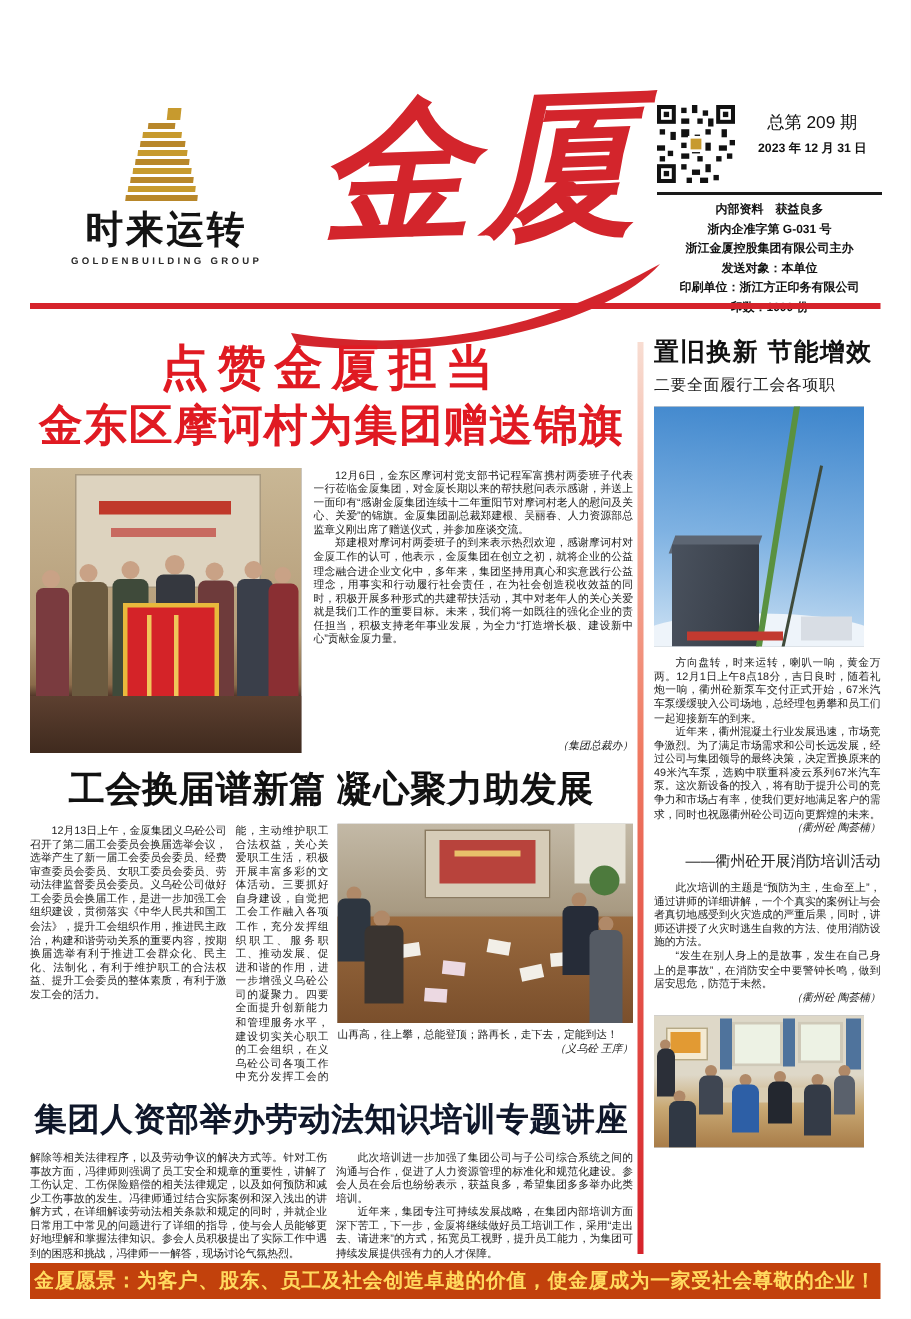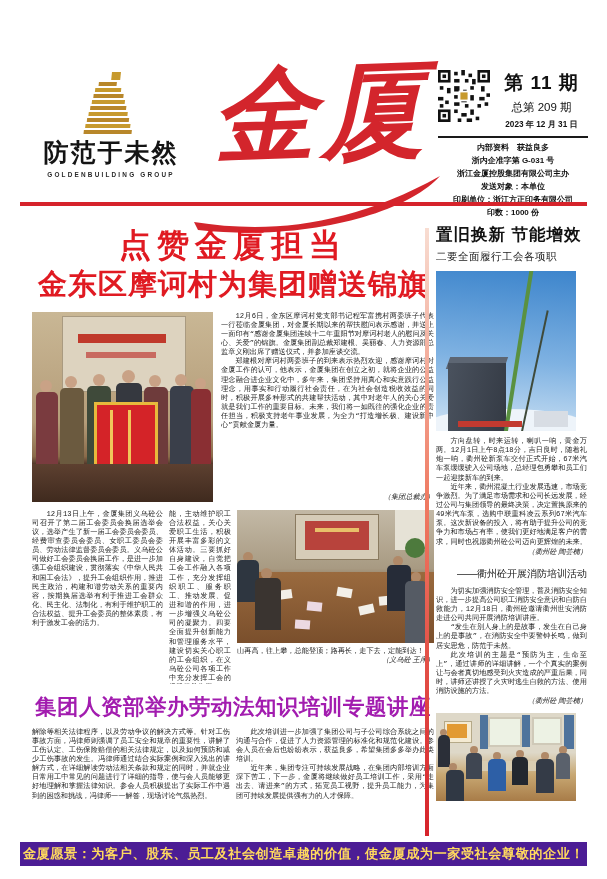--- a/index.html
+++ b/index.html
@@ -21,32 +21,32 @@
   .qr{width:52px;height:52px;flex:0 0 auto;}
   .issue-nums{flex:1;text-align:center;padding-left:5px;}
   .issue-no{font-size:19px;font-weight:bold;letter-spacing:1px;}
   .issue-total{font-size:11.5px;margin-top:4px;}
   .issue-date{font-size:8.2px;font-weight:bold;margin-top:4px;}
   .issue-hr{border:0;border-top:2px solid #1a1a1a;margin:6px 0 4px 0;}
   .issue-lines{font-size:8px;font-weight:bold;line-height:1.62;text-align:center;}
   .red-rule{position:absolute;left:20px;top:202px;width:567px;height:4px;background:#d6232b;}
 
   
-  .main-col{position:absolute;left:32px;top:222px;width:402px;height:618px;overflow:hidden;}
+  .main-col{position:absolute;left:20px;top:222px;width:402px;height:618px;overflow:hidden;}
   .v-divider{position:absolute;left:425px;top:228px;width:4px;height:608px;
     background:linear-gradient(180deg,#f8ddd2 0%,#ef7a62 45%,#d6232b 100%);}
   .side-col{position:absolute;left:436px;top:224px;width:151px;height:616px;overflow:hidden;}
 
   
   .hl-red{color:#e01a22;font-weight:bold;text-align:center;}
   .hl-red .l1{font-size:32px;letter-spacing:6px;line-height:1.12;}
   .hl-red .l2{font-size:29px;letter-spacing:1px;line-height:1.2;margin-top:3px;}
   .hl-black{color:#111;font-weight:bold;text-align:center;font-size:24px;letter-spacing:0.5px;}
-  .hl-black3{color:#a21caf;font-weight:bold;text-align:center;font-size:21.5px;letter-spacing:0.5px;}
-  .body-text{font-family:Liberation Mono, monospace;font-size:7.2px;line-height:1.27;color:#1c1c1c;text-align:justify;}
+  .hl-black3{color:#0f172a;font-weight:bold;text-align:center;font-size:21.5px;letter-spacing:0.5px;}
+  .body-text{font-family:Liberation Sans, sans-serif;font-size:7.2px;line-height:1.27;color:#1c1c1c;text-align:justify;}
   .body-text p{margin:0;text-indent:2em;}
   .sig{font-family:"Liberation Serif",serif;font-style:italic;font-size:7.2px;color:#1c1c1c;text-align:right;}
 
   .a1-body{display:flex;margin-top:10px;height:190px;}
   .a1-text{flex:1;padding-left:8px;display:flex;flex-direction:column;}
   .a1-paras{flex:1;overflow:hidden;}
   .a2{margin-top:8px;}
   .a2-body{display:flex;margin-top:7px;height:174px;gap:6px;overflow:hidden;}
   .a2-c1{width:131px;overflow:hidden;}
   .a2-c2{width:62px;overflow:hidden;}
@@ -65,21 +65,21 @@
   .r2-sub{font-size:10px;color:#222;text-align:right;margin-top:3px;}
   .side-text{margin-top:6px;}
 
   
   .ph{position:relative;overflow:hidden;background:#999;flex:0 0 auto;}
   .ph i{position:absolute;display:block;}
   .head{border-radius:50%;background:#c9a286;}
   .figv{border-radius:5px 5px 0 0;}
 
   
-  .banner{position:absolute;left:20px;top:842px;width:567px;height:24px;background:#4c1d95;
+  .banner{position:absolute;left:20px;top:842px;width:567px;height:24px;background:#c2410c;
     color:#ffd95e;font-size:13.2px;font-weight:bold;line-height:24px;text-align:center;letter-spacing:0.5px;}
 </style>
 </head>
 <body>
 
 <div class="page">
 
   <div class="logo-block">
     <svg class="logo-svg" width="58" height="62" viewBox="0 0 58 62">
       <g transform="skewX(-6)">
@@ -88,21 +88,21 @@
         <rect x="15" y="16" width="26" height="4" fill="#c79a2e"></rect>
         <rect x="14" y="22" width="30" height="4" fill="#b8872a"></rect>
         <rect x="13" y="28" width="33" height="4" fill="#c79a2e"></rect>
         <rect x="12" y="34" width="36" height="4" fill="#b8872a"></rect>
         <rect x="11" y="40" width="39" height="4" fill="#c79a2e"></rect>
         <rect x="10" y="46" width="42" height="4" fill="#b8872a"></rect>
         <rect x="9" y="52" width="45" height="4" fill="#c79a2e"></rect>
         <rect x="8" y="58" width="48" height="4" fill="#b8872a"></rect>
       </g>
     </svg>
-    <div class="logo-title">防范于未然</div>
+    <div class="logo-title">时来运转</div>
     <div class="logo-sub">GOLDENBUILDING GROUP</div>
   </div>
 
   <div class="calligraphy">
     <div class="chars">金厦</div>
     <svg class="swoosh" width="262" height="70" viewBox="0 0 262 70">
       <path d="M4,52 C80,64 160,56 250,6 C218,42 120,72 8,60 Z" fill="#d3252c"></path>
     </svg>
   </div>
 
@@ -150,21 +150,20 @@
             <rect x="2.5" y="2.5" width="2" height="2" fill="#111"></rect>
           <rect x="23.5" y="1.5" width="4" height="4" fill="#fff"></rect>
             <rect x="24.5" y="2.5" width="2" height="2" fill="#111"></rect>
           <rect x="1.5" y="23.5" width="4" height="4" fill="#fff"></rect>
             <rect x="2.5" y="24.5" width="2" height="2" fill="#111"></rect>
           <rect x="11.5" y="11.5" width="6" height="6" fill="#fff"></rect>
             <rect x="12.5" y="12.5" width="4" height="4" fill="#c79a2e"></rect>
         </g>
       </svg>
       <div class="issue-nums">
-        <div class="issue-no">第 11 期</div>
         <div class="issue-total">总第 209 期</div>
         <div class="issue-date">2023 年 12 月 31 日</div>
       </div>
     </div>
     <hr class="issue-hr">
     <div class="issue-lines">
       <div>内部资料　获益良多</div>
       <div>浙内企准字第 G-031 号</div>
       <div>浙江金厦控股集团有限公司主办</div>
       <div>发送对象：本单位</div>
@@ -212,20 +211,21 @@
           <div class="a1-paras body-text">
             <p>12月6日，金东区摩诃村党支部书记程军富携村两委班子代表一行莅临金厦集团，对金厦长期以来的帮扶慰问表示感谢，并送上一面印有“感谢金厦集团连续十二年重阳节对摩诃村老人的慰问及关心、关爱”的锦旗。金厦集团副总裁郑建根、吴丽春、人力资源部总监章义刚出席了赠送仪式，并参加座谈交流。</p>
             <p>郑建根对摩诃村两委班子的到来表示热烈欢迎，感谢摩诃村对金厦工作的认可，他表示，金厦集团在创立之初，就将企业的公益理念融合进企业文化中，多年来，集团坚持用真心和实意践行公益理念，用事实和行动履行社会责任，在为社会创造税收效益的同时，积极开展多种形式的共建帮扶活动，其中对老年人的关心关爱就是我们工作的重要目标。未来，我们将一如既往的强化企业的责任担当，积极支持老年事业发展，为全力“打造增长极、建设新中心”贡献金厦力量。</p>
           </div>
           <div class="sig">（集团总裁办）</div>
         </div>
       </div>
     </div>
 
     <div class="a2">
+      <div class="hl-black">工会换届谱新篇 凝心聚力助发展</div>
       <div class="a2-body">
         <div class="a2-c1 body-text">
           <p>12月13日上午，金厦集团义乌砼公司召开了第二届工会委员会换届选举会议，选举产生了新一届工会委员会委员、经费审查委员会委员、女职工委员会委员、劳动法律监督委员会委员。义乌砼公司做好工会委员会换届工作，是进一步加强工会组织建设，贯彻落实《中华人民共和国工会法》，提升工会组织作用，推进民主政治，构建和谐劳动关系的重要内容，按期换届选举有利于推进工会群众化、民主化、法制化，有利于维护职工的合法权益、提升工会委员的整体素质，有利于激发工会的活力。</p>
         </div>
         <div class="a2-c2 body-text">
           <p style="text-indent:0;">能，主动维护职工合法权益，关心关爱职工生活，积极开展丰富多彩的文体活动。三要抓好自身建设，自觉把工会工作融入各项工作，充分发挥组织职工、服务职工、推动发展、促进和谐的作用，进一步增强义乌砼公司的凝聚力。四要全面提升创新能力和管理服务水平，建设切实关心职工的工会组织，在义乌砼公司各项工作中充分发挥工会的桥梁纽带作用。</p>
         </div>
         <div class="a2-right">
           <div class="ph" style="width:100%;height:133px;">
             <i style="left:0;top:0;width:100%;height:100%;background:linear-gradient(180deg,#c3b9a6 0%,#a89a82 44%,#7a5a3a 60%,#6b4a2c 100%);"></i>
@@ -293,23 +293,22 @@
       <div class="side-text body-text">
         <p>方向盘转，时来运转，喇叭一响，黄金万两。12月1日上午8点18分，吉日良时，随着礼炮一响，衢州砼新泵车交付正式开始，67米汽车泵缓缓驶入公司场地，总经理包勇攀和员工们一起迎接新车的到来。</p>
         <p>近年来，衢州混凝土行业发展迅速，市场竞争激烈。为了满足市场需求和公司长远发展，经过公司与集团领导的最终决策，决定置换原来的49米汽车泵，选购中联重科凌云系列67米汽车泵。这次新设备的投入，将有助于提升公司的竞争力和市场占有率，使我们更好地满足客户的需求，同时也祝愿衢州砼公司迈向更辉煌的未来。</p>
       </div>
       <div class="sig">（衢州砼 陶荟楠）</div>
     </div>
 
     <div class="r2">
       <div class="r2-sub">——衢州砼开展消防培训活动</div>
       <div class="side-text body-text">
-        <p>为切实加强消防安全管理，普及消防安全知识，进一步提高公司职工消防安全意识和自防自救能力，12月18日，衢州砼邀请衢州世安消防走进公司共同开展消防培训讲座。</p>
+        <p>此次培训的主题是“预防为主，生命至上”，通过讲师的详细讲解，一个个真实的案例让与会者真切地感受到火灾造成的严重后果，同时，讲师还讲授了火灾时逃生自救的方法、使用消防设施的方法。</p>
         <p>“发生在别人身上的是故事，发生在自己身上的是事故”，在消防安全中要警钟长鸣，做到居安思危，防范于未然。</p>
-        <p>此次培训的主题是“预防为主，生命至上”，通过讲师的详细讲解，一个个真实的案例让与会者真切地感受到火灾造成的严重后果，同时，讲师还讲授了火灾时逃生自救的方法、使用消防设施的方法。</p>
       </div>
       <div class="sig">（衢州砼 陶荟楠）</div>
       <div class="ph" style="width:140px;height:88px;margin-top:7px;">
         <i style="left:0;top:0;width:140px;height:88px;background:linear-gradient(180deg,#ded8c8 0%,#ded8c8 45%,#c8a873 70%,#a87c48 100%);"></i>
         <i style="left:52px;top:4px;width:30px;height:26px;background:#edf2e4;border:2px solid #cfc9b8;"></i>
         <i style="left:96px;top:4px;width:26px;height:24px;background:#edf2e4;border:2px solid #cfc9b8;"></i>
         <i style="left:44px;top:2px;width:8px;height:34px;background:#4f739c;"></i>
         <i style="left:86px;top:2px;width:8px;height:32px;background:#4f739c;"></i>
         <i style="left:128px;top:2px;width:10px;height:34px;background:#4f739c;"></i>
         <i style="left:8px;top:8px;width:26px;height:20px;background:#f4ead2;border:1px solid #b5a988;"></i>

